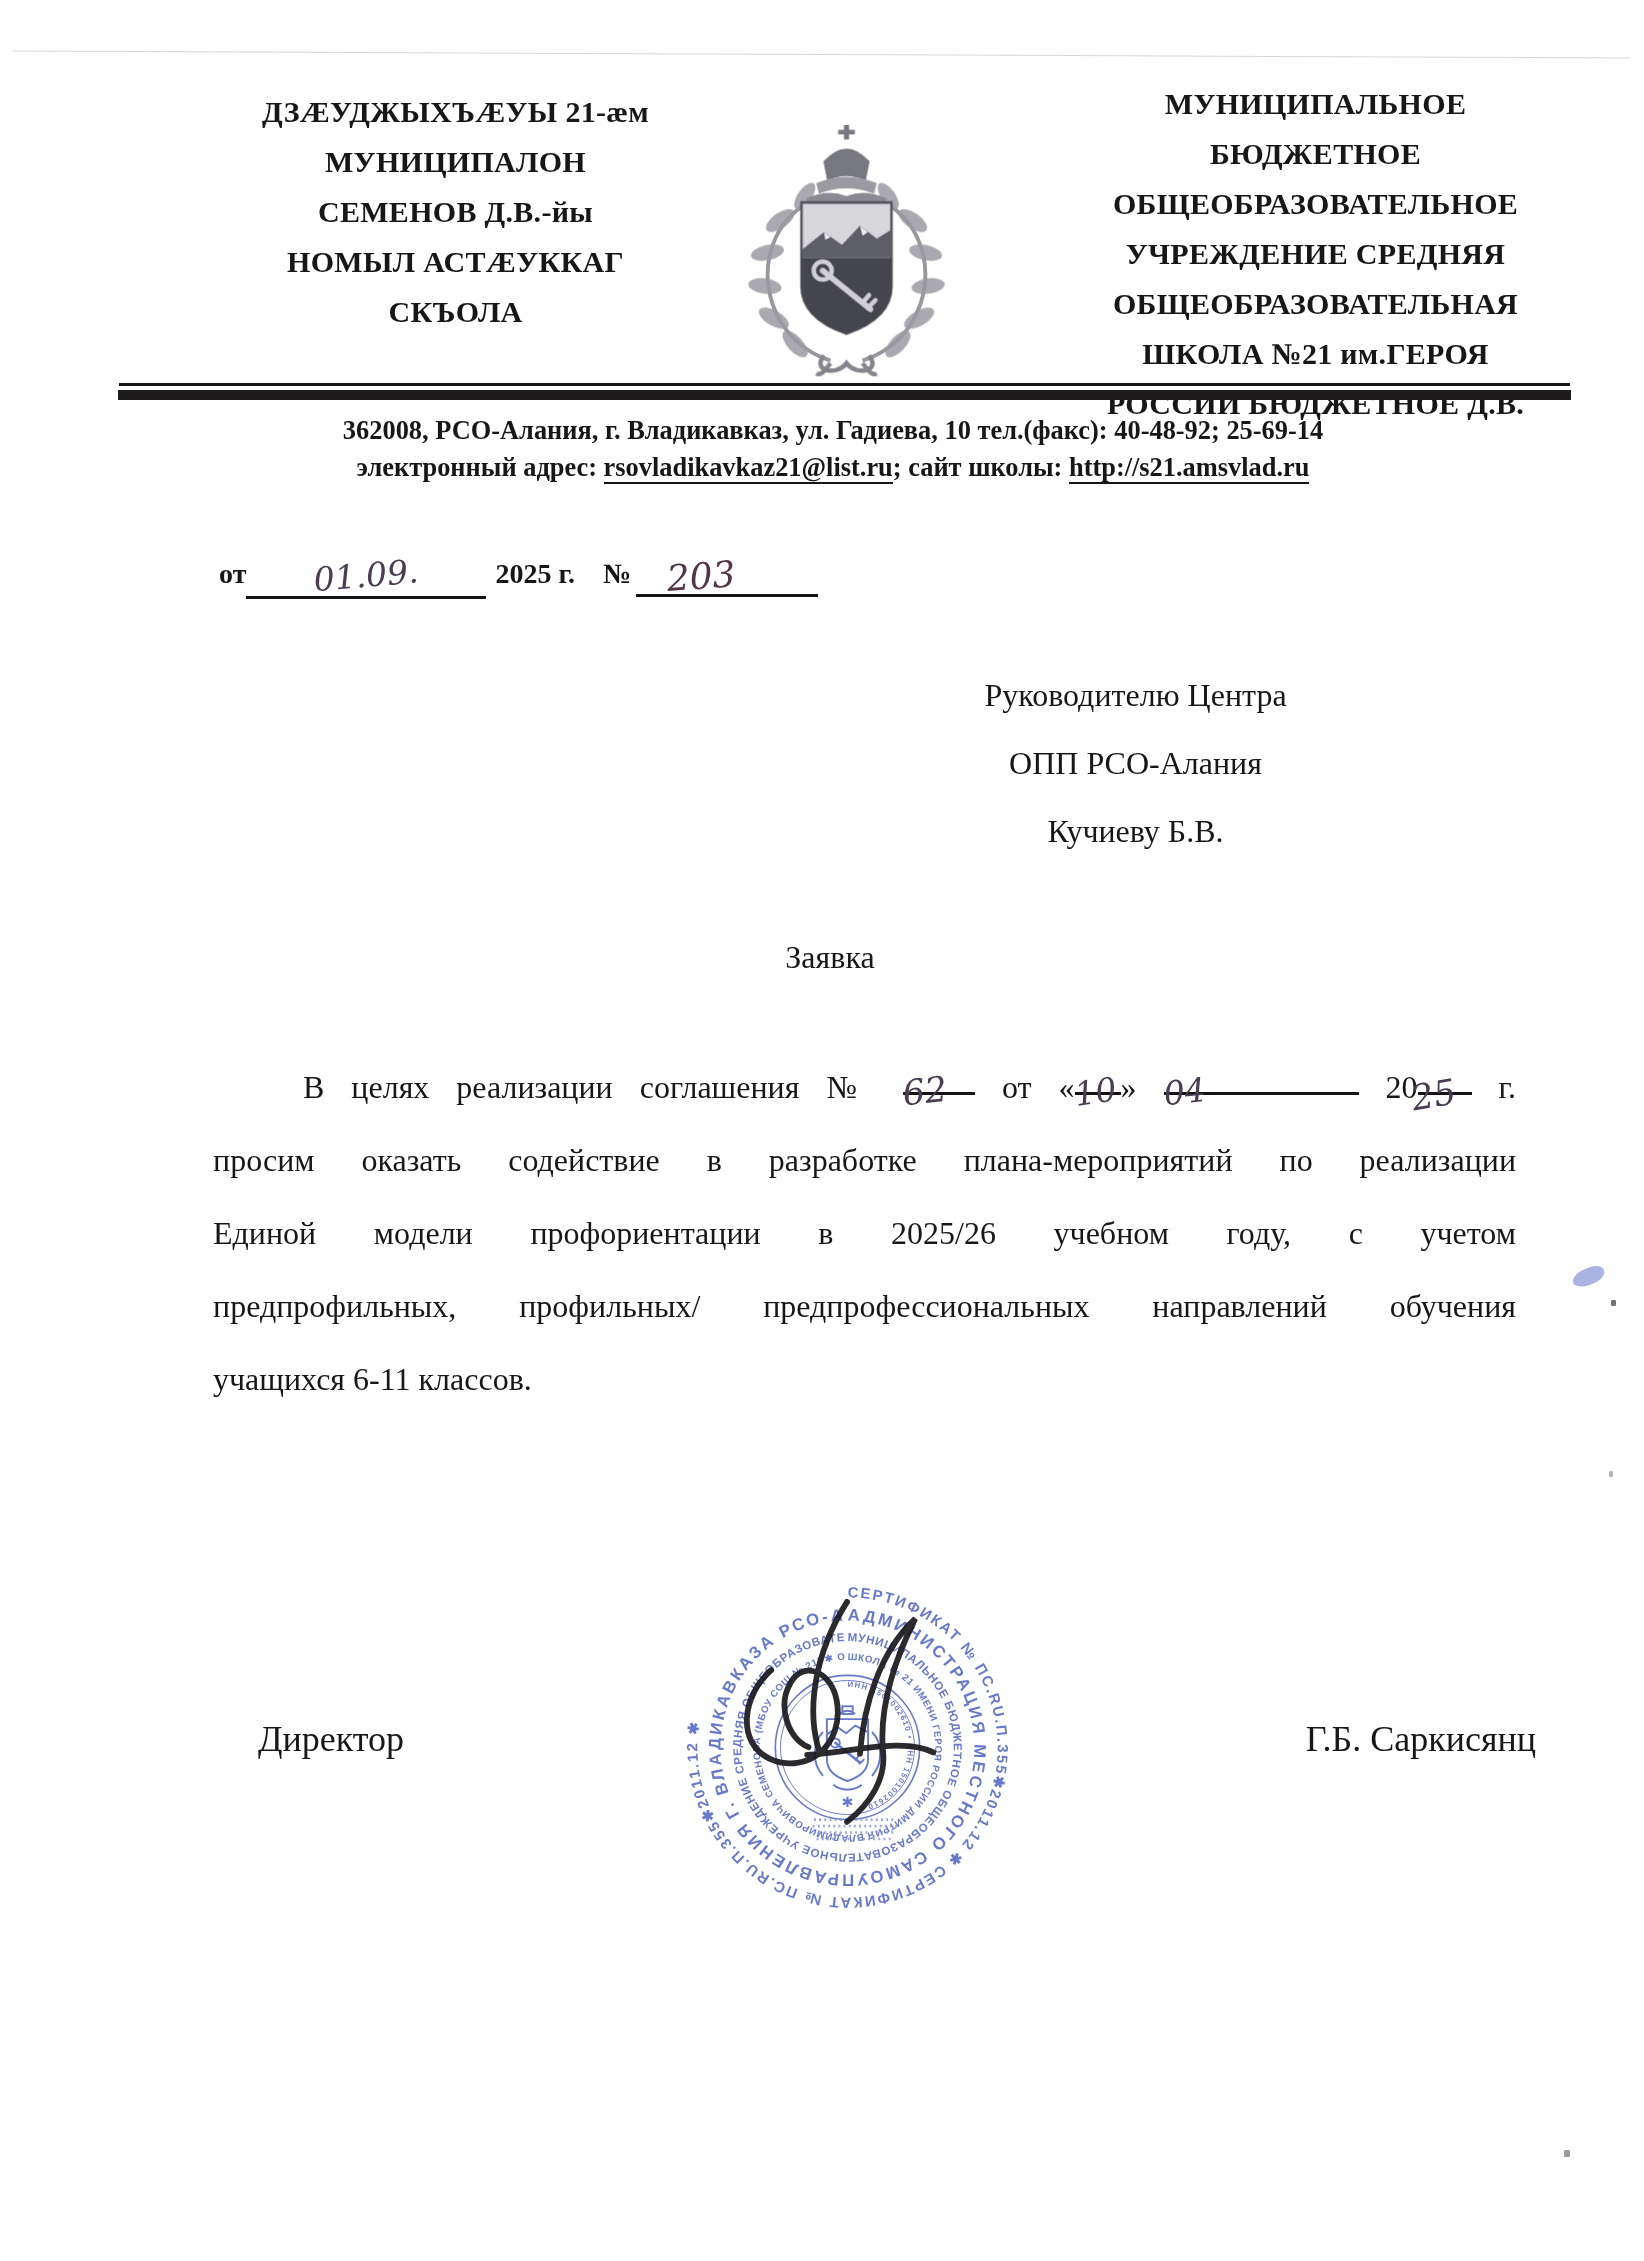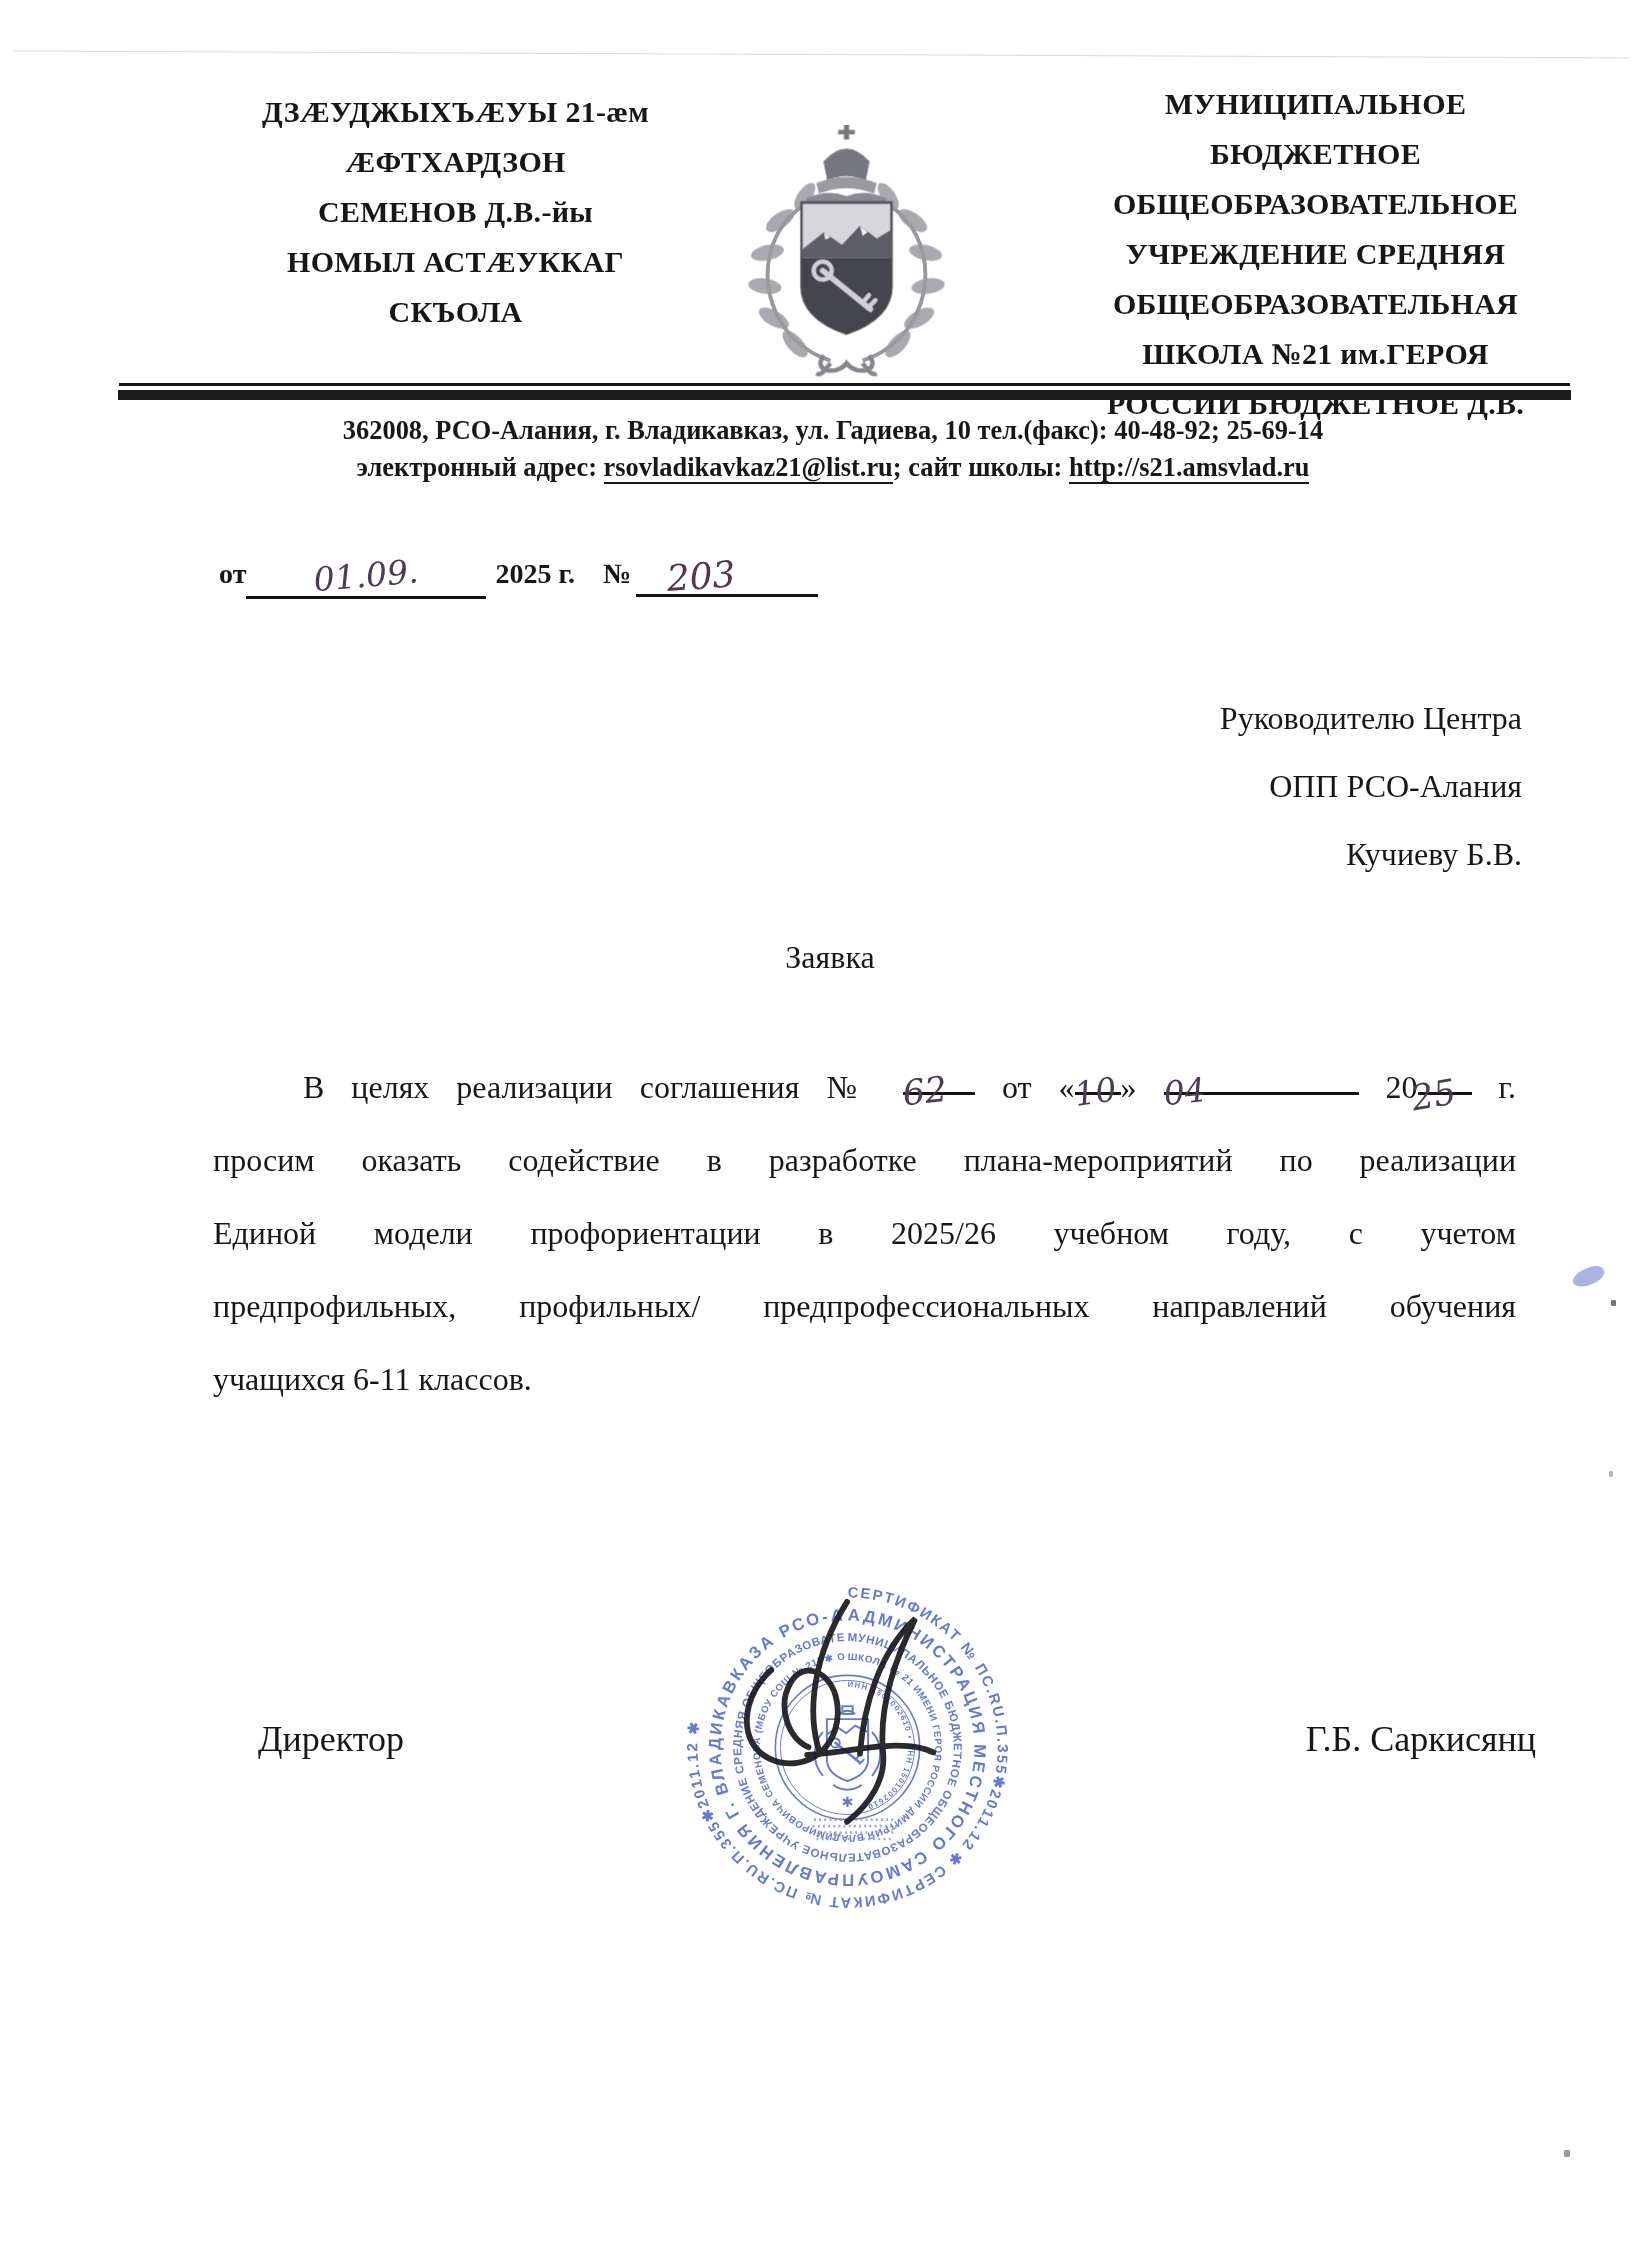--- a/index.html
+++ b/index.html
@@ -43,21 +43,21 @@
 <body>
 
 <div class="scanline"></div>
 <div class="smudge"></div>
 <div class="speck1"></div>
 <div class="speck2"></div>
 <div class="speck3"></div>
 
 <div class="abs hdr-block" style="left:209px;top:87px;width:493px;">
   <div>ДЗÆУДЖЫХЪÆУЫ 21-æм</div>
-  <div>ÆФТХАРДЗОН</div>
+  <div>МУНИЦИПАЛОН</div>
   <div>СЕМЕНОВ Д.В.-йы</div>
   <div>НОМЫЛ АСТÆУККАГ</div>
   <div>СКЪОЛА</div>
 </div>
 
 <div class="abs" style="left:734px;top:124px;width:225px;height:254px;">
 <svg width="225" height="254" viewBox="0 0 350 395" xmlns="http://www.w3.org/2000/svg">
   <g fill="none" stroke="#8c8c93" stroke-width="6" opacity="0.9">
 
     <path d="M120 120 C60 150 40 220 60 280 C75 325 110 355 150 368"></path>
@@ -122,21 +122,21 @@
 
 <div class="abs addr" style="top:415px;">362008, РСО-Алания, г. Владикавказ,   ул. Гадиева, 10    тел.(факс): 40-48-92; 25-69-14</div>
 <div class="abs addr" style="top:452px;">
   <span>электронный адрес: </span><span class="u">rsovladikavkaz21@list.ru</span><span>;  сайт школы: </span><span class="u">http://s21.amsvlad.ru</span>
 </div>
 
 <div class="abs ref-line" style="left:219px;top:558px;">
   <span>от</span><span class="blank" style="width:240px;"><span class="hw" style="font-size:33px;transform:rotate(-5deg) translateY(-5.2px);">01.09.</span></span><span style="margin-left:9px;">2025 г.</span><span style="margin-left:28px;">№</span><span class="blank" style="width:182px;margin-left:5.2px;"><span class="hw" style="font-size:36px;color:#54354a;transform:rotate(-4deg) translate(-26px,-5.2px);">203</span></span>
 </div>
 
-<div class="abs recipient" style="top:684px;">
+<div class="abs recipient" style="top:661px;text-align:center;">
   <div>Руководителю Центра</div>
   <div>ОПП РСО-Алания</div>
   <div>Кучиеву Б.В.</div>
 </div>
 
 <div class="abs title" style="top:939px;">Заявка</div>
 
 <div class="abs body-par" style="top:1051px;">
   <div class="jline">
     <span style="display:inline-block;width:90px;"></span><span>В целях реализации соглашения №</span>

